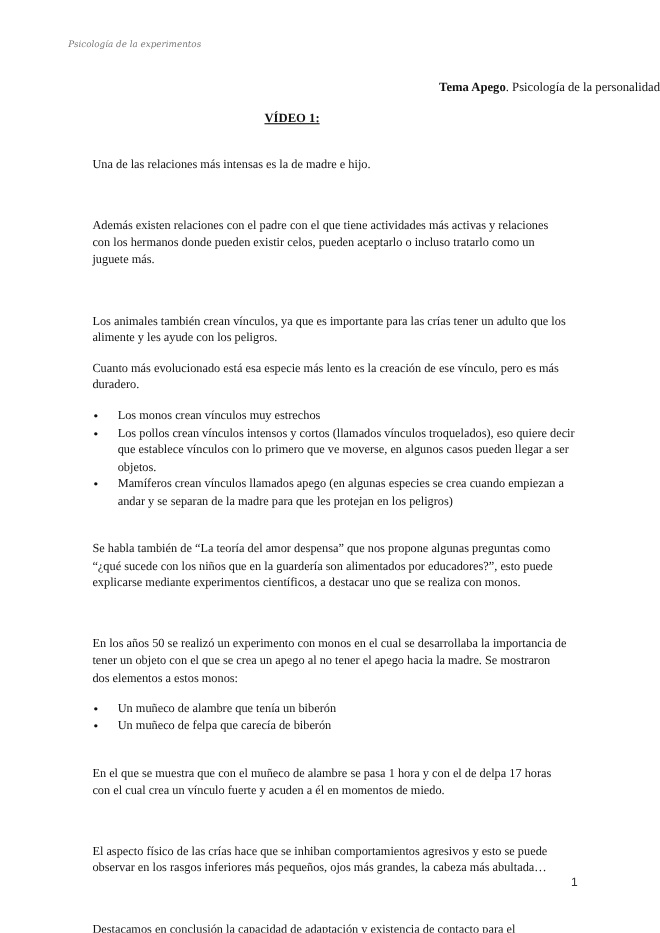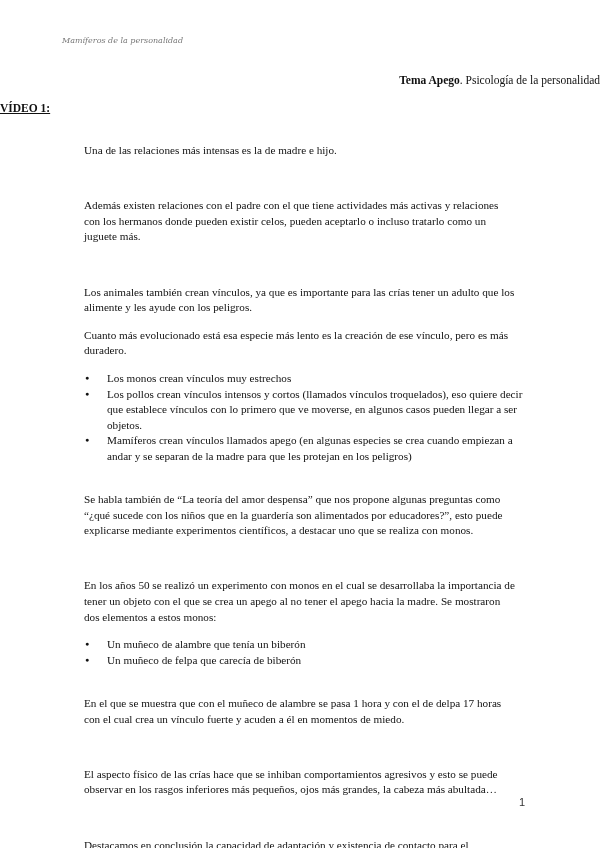--- a/index.html
+++ b/index.html
@@ -2,35 +2,35 @@
 <html><head>
 <meta charset="utf-8">
 <style>
   html, body { margin: 0; padding: 0; background: #ffffff; }
   body { width: 600px; height: 848px; position: relative; overflow: hidden;
          font-family: "Liberation Serif", "DejaVu Serif", serif; color: #111; }
   .header-text { position: absolute; left: 62px; top: 36px; font-size: 8px;
                  font-style: italic; color: #777; font-family: "DejaVu Serif", serif; }
   .title { position: absolute; left: 0; width: 600px; top: 74px; text-align: right; font-size: 11.5px; }
   .title b { font-weight: bold; }
-  .subtitle { position: absolute; left: 0; width: 531px; top: 102px; 
+  .subtitle { position: absolute; left: 0; width: 531px; top: 102px; text-align: center;
               font-size: 11.5px; font-weight: bold; text-decoration: underline; }
   .content { position: absolute; left: 72px; top: 131px; width: 456px; font-size: 11.2px; line-height: 15.6px; }
   .content p { margin: 12px; }
   .gap { height: 15.6px; }
   ul { margin: 0; padding-left: 35px; list-style: none; }
   ul li { position: relative; padding-left: 0; }
   ul li::before { content: "\25CF"; position: absolute; left: -22px; font-size: 7px; top: 0px; }
   .page-number { position: absolute; left: 519px; top: 796px; font-size: 11px;
                  font-family: "Liberation Sans", sans-serif; color: #333; }
 </style>
 </head>
 <body>
 
-<div class="header-text">Mamíferos de la personalidad</div>
+<div class="header-text">Psicología de la experimentos</div>
 
 <div class="title"><b>Tema Apego</b><span>. Psicología de la personalidad</span></div>
 
 <div class="subtitle">VÍDEO 1:</div>
 
 <div class="content">
   <p>Una de las relaciones más intensas es la de madre e hijo.</p>
   <div class="gap"></div>
   <p>Además existen relaciones con el padre con el que tiene actividades más activas y relaciones con los hermanos donde pueden existir celos, pueden aceptarlo o incluso tratarlo como un juguete más.</p>
   <div class="gap"></div>

